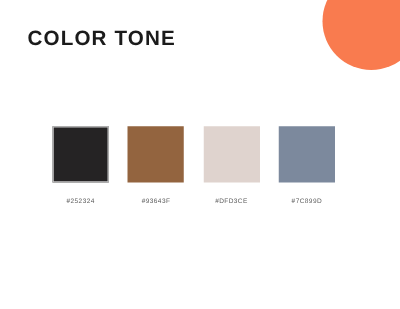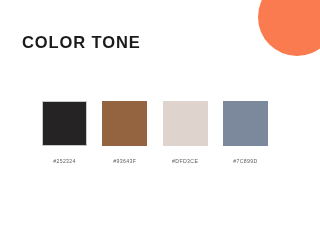--- a/index.html
+++ b/index.html
@@ -26,21 +26,21 @@
     top: -22px;
     right: -16px;
     width: 78px;
     height: 78px;
     border-radius: 50%;
     background: #F97B4F;
   }
   .slide-title {
     position: absolute;
     left: 22px;
-    top: 33px;
+    top: 22px;
     font-size: 16.5px;
     font-weight: bold;
     letter-spacing: 0.9px;
     color: #1b1b1b;
     white-space: nowrap;
   }
   .palette {
     position: absolute;
     left: 42px;
     top: 101px;

